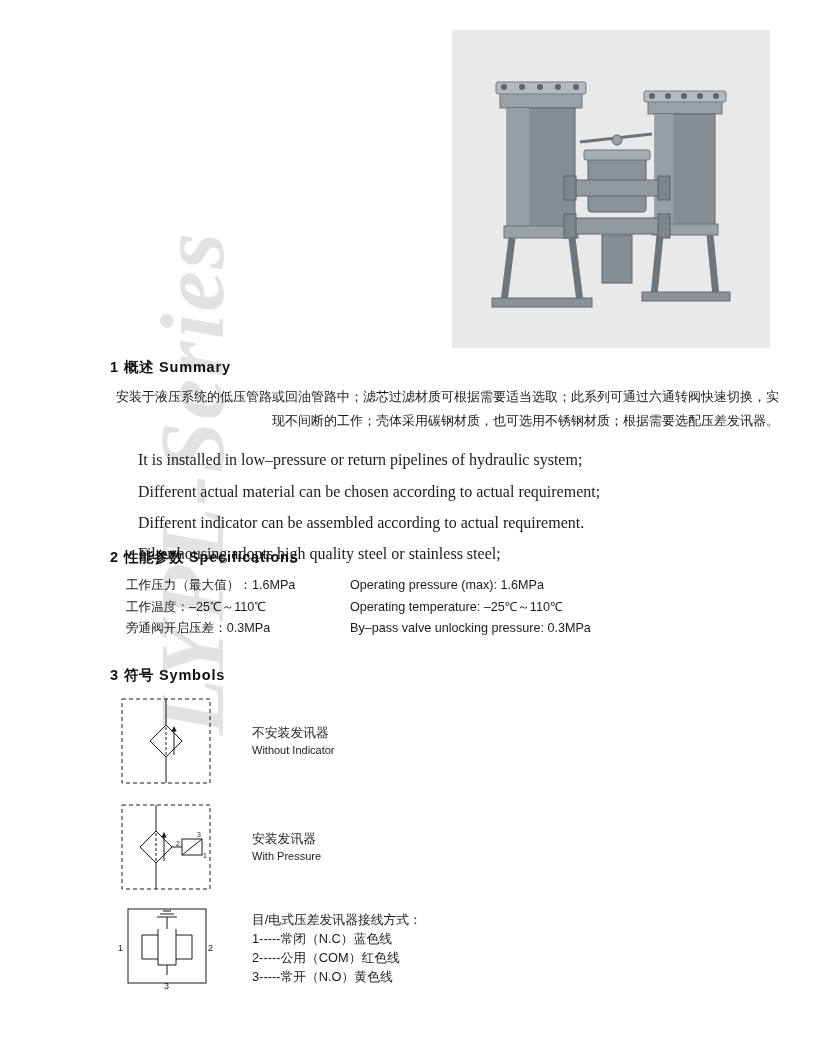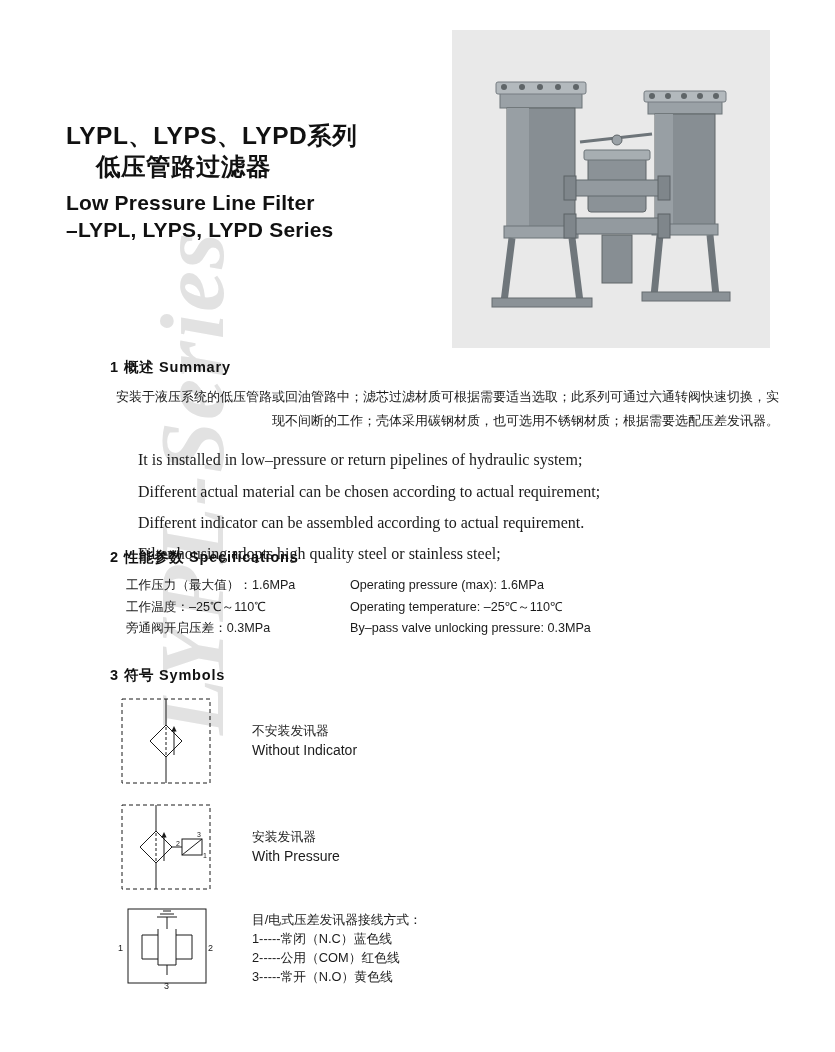--- a/index.html
+++ b/index.html
@@ -146,21 +146,21 @@
     flex: 0 0 112px;
     display: flex;
     justify-content: center;
   }
   .sym-label {
     margin-left: 30px;
     font-size: 12.8px;
     line-height: 1.5;
     color: #1b1b1b;
   }
-  .sym-label .en { font-size: 14px; }
+  .sym-label .en { font-size: 11px; }
   .sym-label .ln { display: block; white-space: nowrap; }
   svg { display: block; }
 </style>
 </head>
 <body>
 
 <div class="page">
 
   <div class="watermark">LYPL-Series</div>
 
@@ -207,30 +207,20 @@
         <rect x="120" y="188" width="90" height="16" fill="#939a9f" stroke="#636a6e" stroke-width="1"></rect>
         <rect x="112" y="146" width="12" height="24" fill="#7f868b" stroke="#5d6366"></rect>
         <rect x="206" y="146" width="12" height="24" fill="#7f868b" stroke="#5d6366"></rect>
         <rect x="112" y="184" width="12" height="24" fill="#7f868b" stroke="#5d6366"></rect>
         <rect x="206" y="184" width="12" height="24" fill="#7f868b" stroke="#5d6366"></rect>
         <rect x="150" y="205" width="30" height="48" fill="#878e93" stroke="#606669"></rect>
       </g>
     </svg>
   </div>
 
-  <div class="title-block">
-    <div class="title-cn">
-      <span>LYPL、LYPS、LYPD系列</span>
-      <span class="line2">低压管路过滤器</span>
-    </div>
-    <div class="title-en">
-      <span>Low Pressure Line Filter</span>
-      <span class="l2">–LYPL, LYPS, LYPD Series</span>
-    </div>
-  </div>
 
   <div class="section" id="summary">
     <div class="sec-head">
       <span class="num">1</span><span class="cn">概述</span><span class="en">Summary</span>
     </div>
     <div class="body-cn">安装于液压系统的低压管路或回油管路中；滤芯过滤材质可根据需要适当选取；此系列可通过六通转阀快速切换，实现不间断的工作；壳体采用碳钢材质，也可选用不锈钢材质；根据需要选配压差发讯器。</div>
     <div class="body-en">
       <div>It is installed in low–pressure or return pipelines of hydraulic system;</div>
       <div>Different actual material can be chosen according to actual requirement;</div>
       <div>Different indicator can be assembled according to actual requirement.</div>

